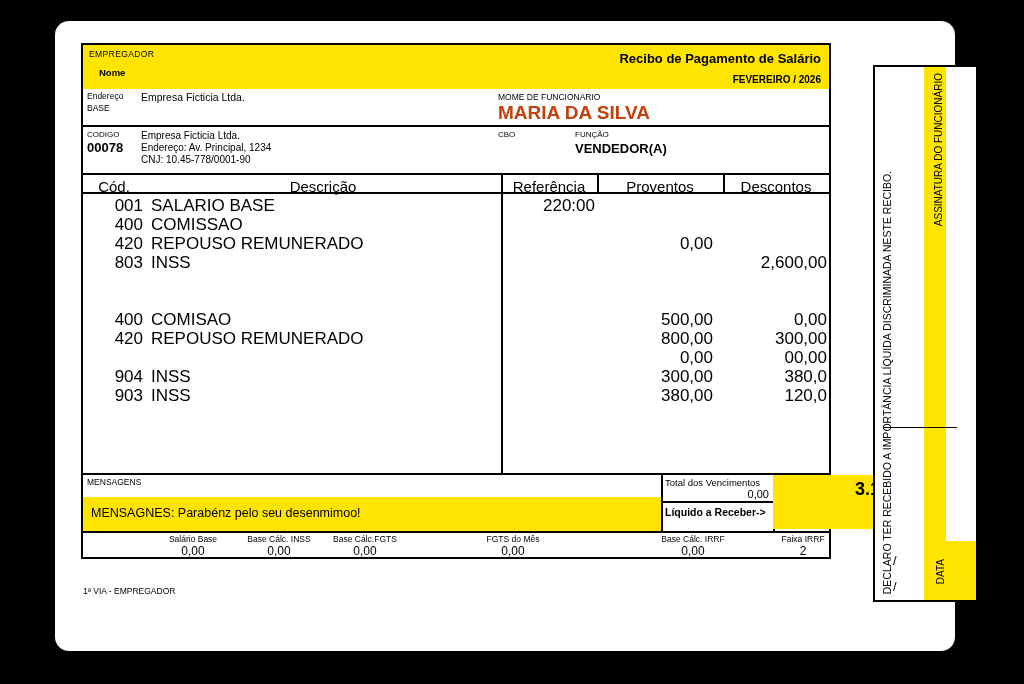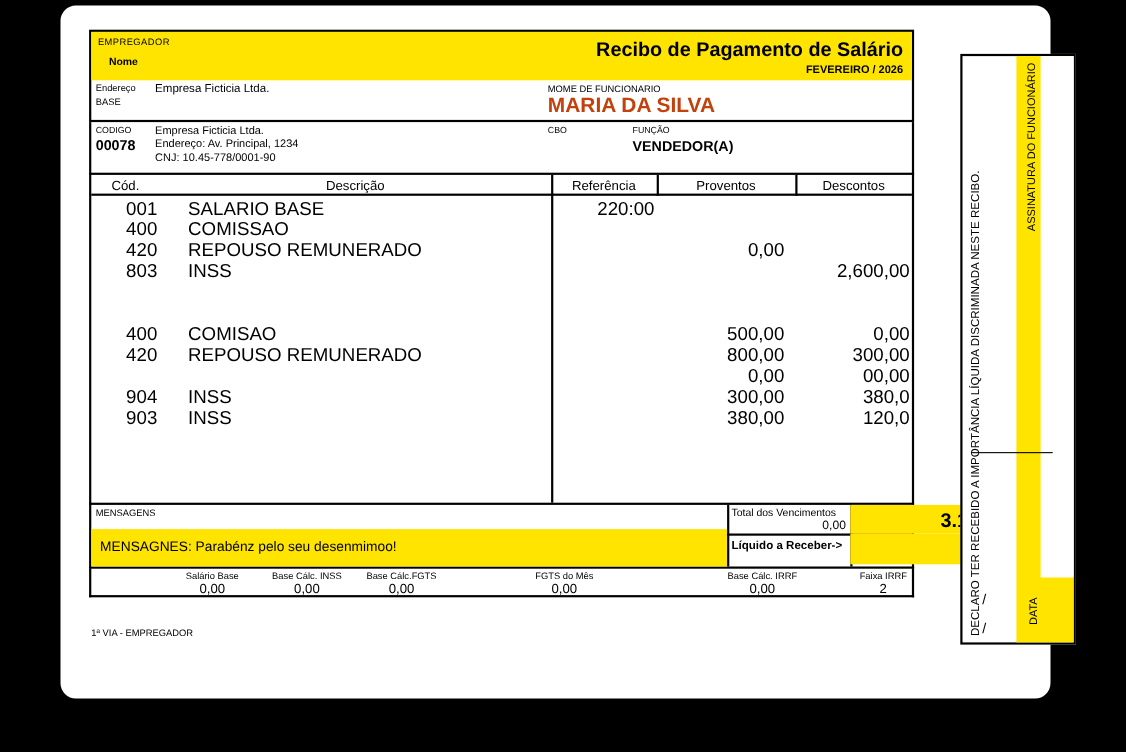--- a/index.html
+++ b/index.html
@@ -10,21 +10,21 @@
   body {
     width: 1024px;
     height: 684px;
     font-family: "Liberation Sans", sans-serif;
     position: relative;
     overflow: hidden;
   }
   .page {
     position: absolute;
     left: 55px;
-    top: 5px;
+    top: 21px;
     width: 900px;
     height: 630px;
     background: #ffffff;
     border-radius: 14px;
     box-shadow: 0 6px 22px rgba(0,0,0,0.55);
   }
   .doc {
     position: absolute;
     left: 26px;
     top: 22px;
@@ -57,21 +57,21 @@
   .hdr-nome {
     position: absolute;
     left: 16px; top: 22px;
     font-size: 9.5px;
     font-weight: bold;
     color: #000;
   }
   .hdr-title {
     position: absolute;
     right: 8px; top: 6px;
-    font-size: 18px;
+    font-size: 13px;
     font-weight: bold;
     color: #000;
   }
   .hdr-period {
     position: absolute;
     right: 8px; top: 29px;
     font-size: 10px;
     font-weight: bold;
     color: #000;
   }
@@ -134,21 +134,21 @@
   }
   .thead {
     position: relative;
     height: 19px;
     border-bottom: 2px solid #000;
     box-sizing: border-box;
   }
   .thead .th {
     position: absolute;
     top: 3px;
-    font-size: 12px;
+    font-size: 15px;
     text-align: center;
     color: #000;
   }
   .vline {
     position: absolute;
     top: 0;
     width: 0;
     border-left: 2px solid #000;
     height: 100%;
   }
@@ -161,21 +161,21 @@
     left: 0; right: 0;
     height: 19px;
   }
   .cell {
     position: absolute;
     font-size: 17px;
     color: #000;
     white-space: nowrap;
   }
   .c-cod { left: 18px; width: 42px; text-align: right; }
-  .c-desc { left: 68px; margin-left: 20px; }
+  .c-desc { left: 68px; }
   .c-ref { left: 430px; width: 82px; text-align: right; }
   .c-prov { left: 520px; width: 110px; text-align: right; }
   .c-desc2 { left: 642px; width: 102px; text-align: right; }
   
   .totals {
     position: relative;
     border: 2px solid #000;
     border-top: none;
     height: 58px;
     box-sizing: border-box;

